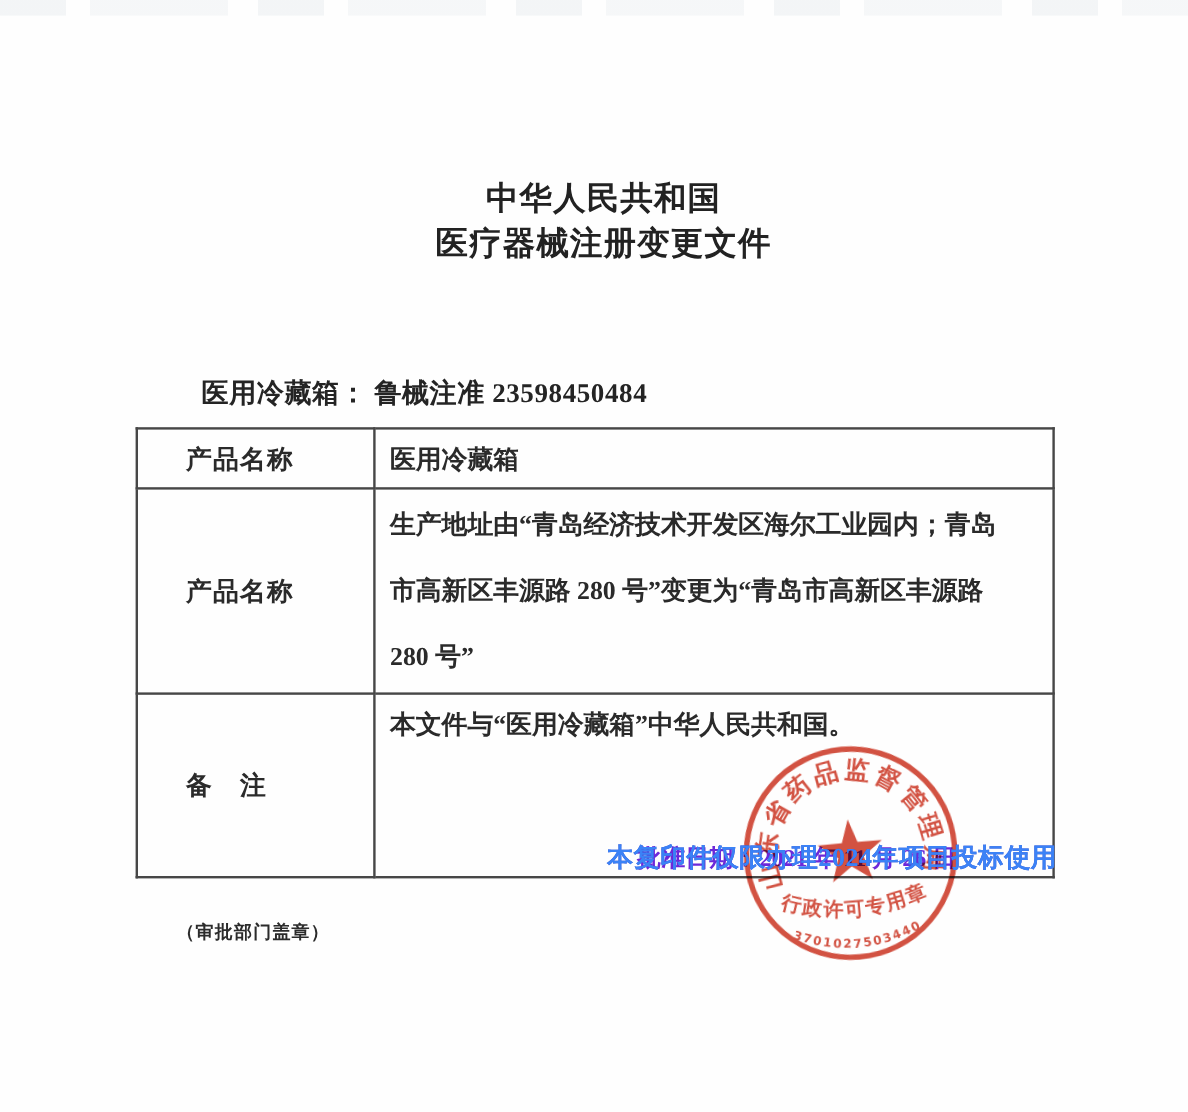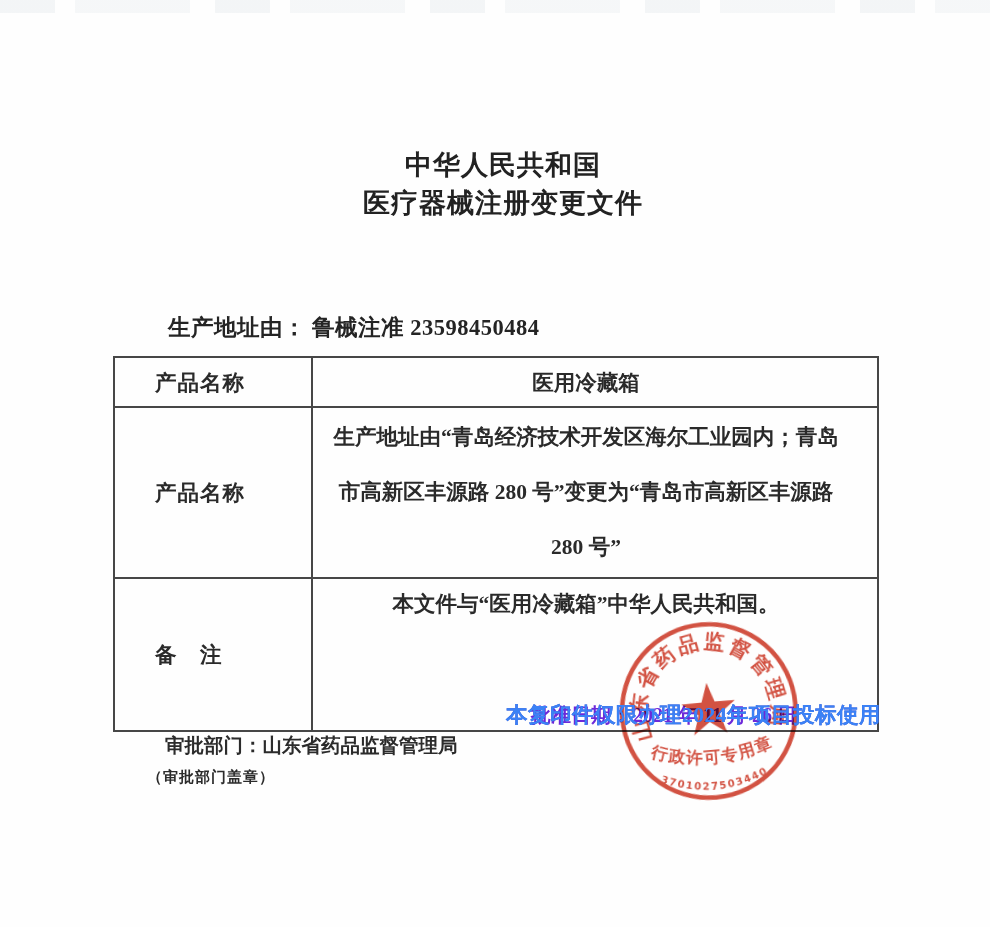--- a/index.html
+++ b/index.html
@@ -48,21 +48,21 @@
   .doc-table td {
     border: 2px solid #474747;
     vertical-align: middle;
     margin-left: 25px;
   }
   .doc-table .label-cell {
     width: 198px;
     padding-left: 40px;
     letter-spacing: 1px;
   }
-  .doc-table .value-cell { padding: 6px 30px 6px 12px; text-align: center; }
+  .doc-table .value-cell { padding: 6px 30px 6px 12px; }
   .row-product { height: 50px; }
   .row-change { height: 157px; }
   .row-remark { height: 153px; }
   .row-change .value-cell { line-height: 55px; padding-top: 2px; padding-bottom: 2px; }
   .row-remark .value-cell { vertical-align: top; padding-top: 10px; }
   .remark-label { letter-spacing: 14px; }
 
   .footer-left-1 {
     position: absolute; left: 165px; top: 732px;
     font-size: 19.5px; font-weight: 600; color: #2b2b2b;
@@ -103,43 +103,40 @@
 <div class="page">
 
   <div class="scan-strip"></div>
 
   <div class="title-block">
     <div class="title-line">中华人民共和国</div>
     <div class="title-line">医疗器械注册变更文件</div>
   </div>
 
   <div class="reg-line">
-    <span>生产地址由：</span><span class="reg-number">鲁械注准 23598450484</span>
+    <span>医用冷藏箱：</span><span class="reg-number">鲁械注准 23598450484</span>
   </div>
 
   <table class="doc-table">
     <tbody>
         <tr class="row-product">
       <td class="label-cell">产品名称</td>
       <td class="value-cell">医用冷藏箱</td>
     </tr>
     <tr class="row-change">
       <td class="label-cell">产品名称</td>
       <td class="value-cell">生产地址由“青岛经济技术开发区海尔工业园内；青岛市高新区丰源路 280 号”变更为“青岛市高新区丰源路 280 号”</td>
     </tr>
     <tr class="row-remark">
       <td class="label-cell remark-label">备　注</td>
       <td class="value-cell">本文件与“医用冷藏箱”中华人民共和国。</td>
     </tr>
   </tbody>
     </table>
 
-  <div class="footer-left-1">
-    <span>审批部门：</span><span>山东省药品监督管理局</span>
-  </div>
 
   <div class="footer-left-2">（审批部门盖章）</div>
 
   <div class="footer-date">
     <span>批准日期：</span><span class="date-value">2021 年 11 月 26 日</span>
   </div>
 
   <div class="seal-wrap">
     <svg width="222" height="226" viewBox="0 0 220 224">
       <defs>

